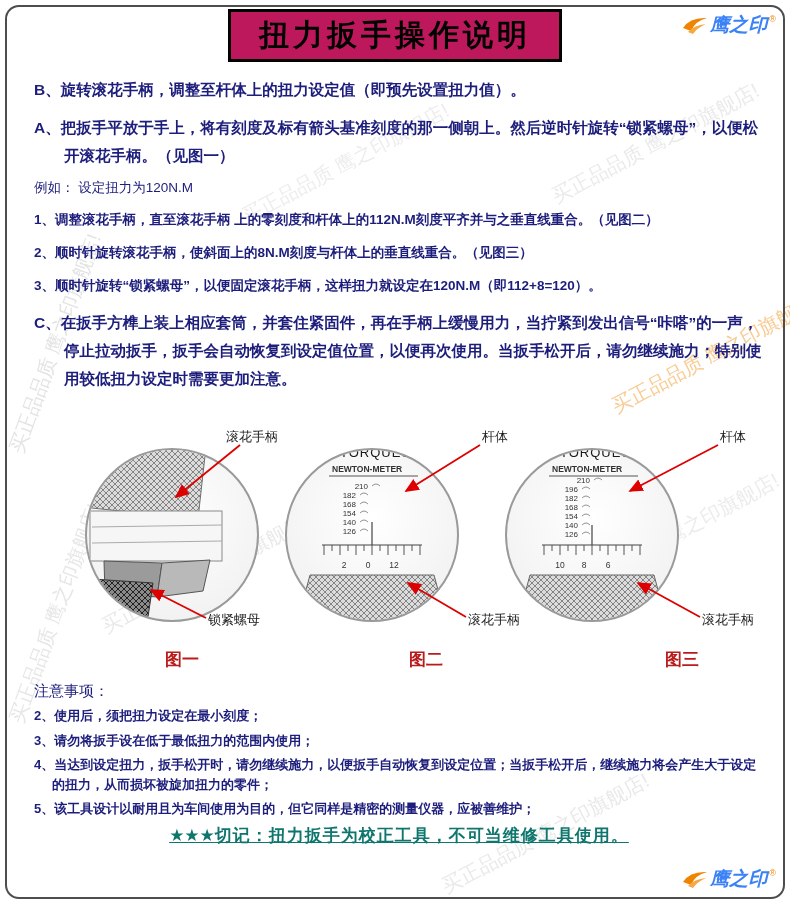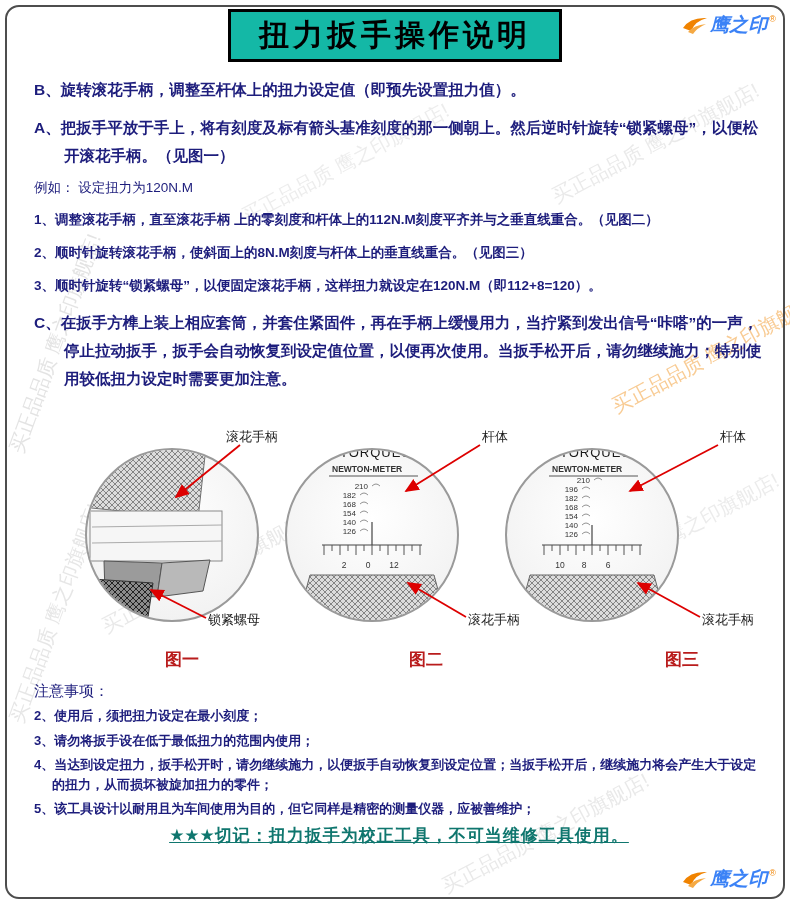--- a/index.html
+++ b/index.html
@@ -6,21 +6,21 @@
   body{
     width:790px;height:904px;position:relative;background:#ffffff;overflow:hidden;
     font-family:"Liberation Sans","DejaVu Sans",sans-serif;
   }
   .frame{
     position:absolute;inset:5px;border:2px solid #4d4d4d;border-radius:14px;
     pointer-events:none;z-index:4;
   }
   .title-box{
     position:absolute;top:9px;left:50%;transform:translateX(-50%);
-    border:3px solid #000;background:#14b8a6;padding:3px 28px;z-index:5;white-space:nowrap;
+    border:3px solid #000;background:#be185d;padding:3px 28px;z-index:5;white-space:nowrap;
   }
   .title-box h1{margin:0;font-size:30px;font-weight:700;letter-spacing:4px;color:#000;}
   .content{position:absolute;top:66px;left:34px;width:730px;color:#1d1d7c;z-index:2;}
   .p-abc{font-size:15.5px;font-weight:700;line-height:1.8;padding-left:30px;text-indent:-30px;margin:10px 0 6px;}
   .p-ex{font-size:13.5px;font-weight:400;margin:9px 0;}
   .p-step{font-size:13.5px;font-weight:600;line-height:1.5;padding-left:20px;text-indent:-20px;margin:13px 0;}
   .figs-wrap{position:relative;margin-top:34px;}
   .figlabel{font-size:13px;fill:#1a1a1a;}
   .cap-row{position:relative;height:24px;margin-top:2px;}
   .caption{position:absolute;width:60px;text-align:center;font-size:17px;font-weight:700;color:#b91c1c;}

